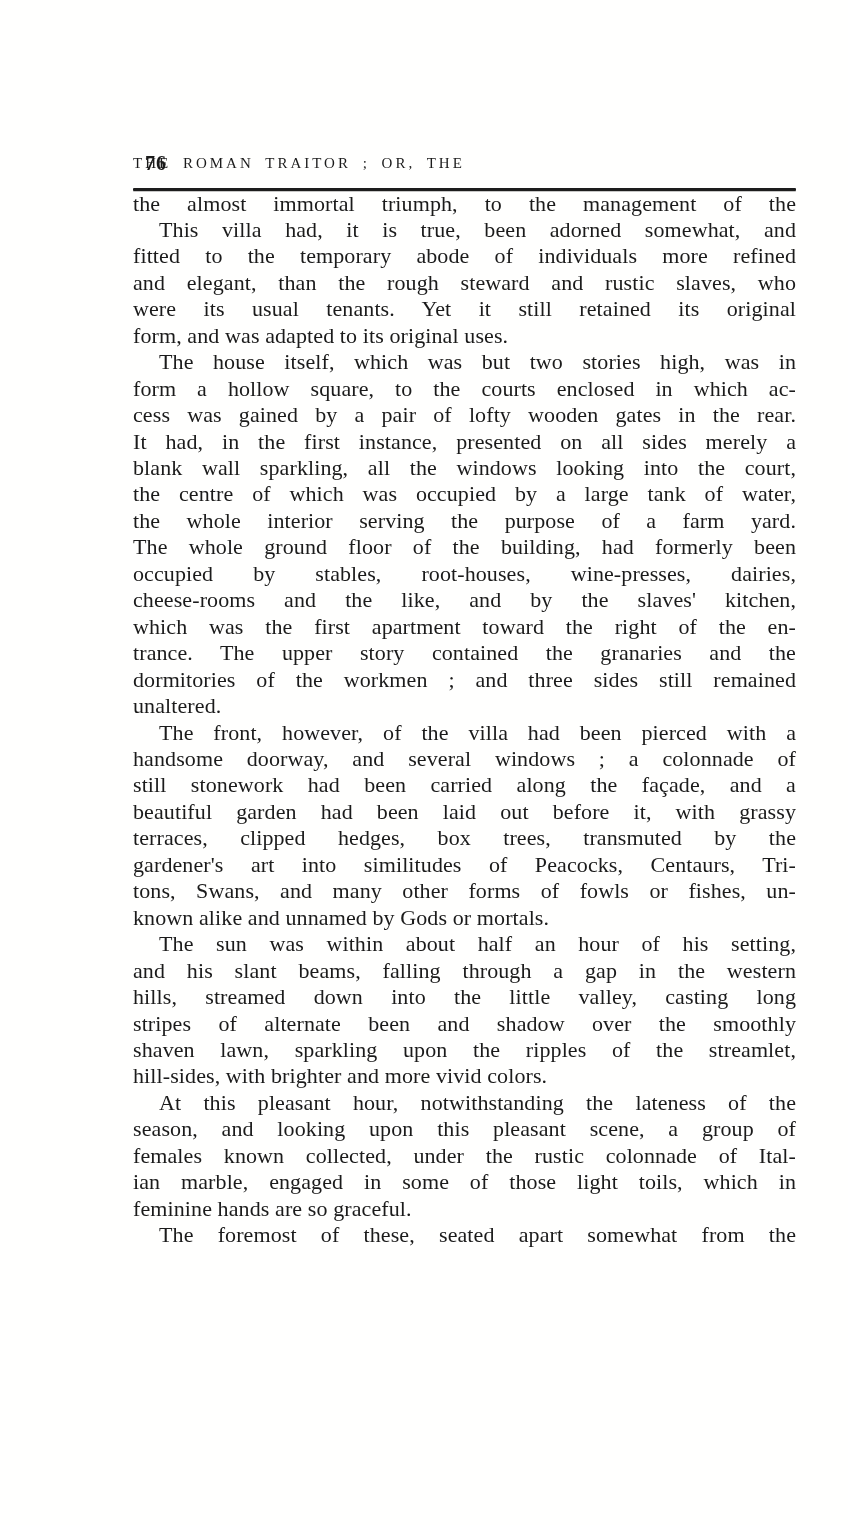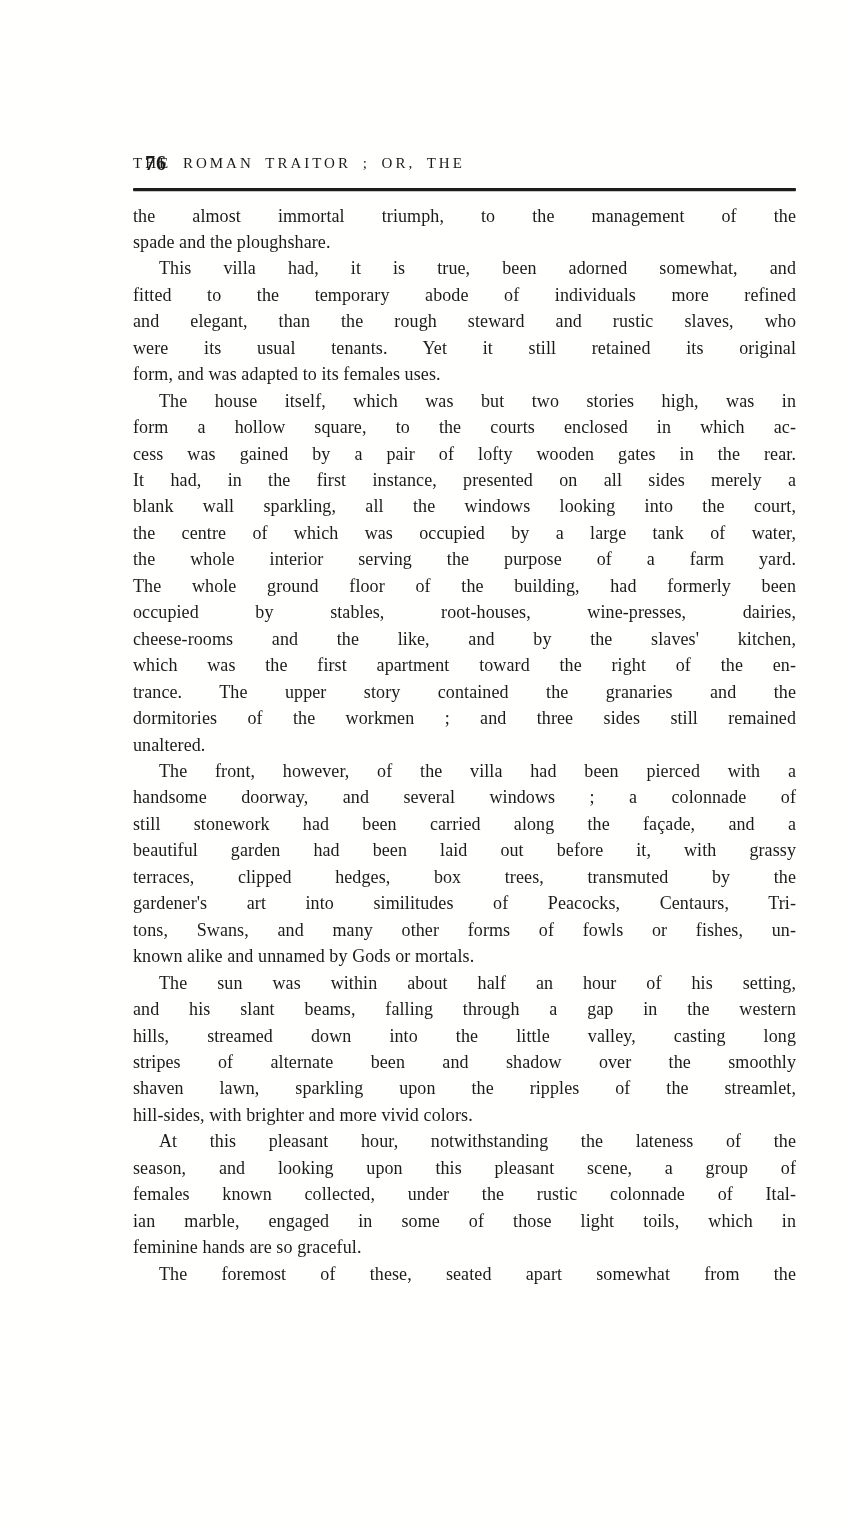--- a/index.html
+++ b/index.html
@@ -52,22 +52,22 @@
 
   .rule {
     margin-top: 6px;
     height: 2.5px;
     background: #1d1d1d;
     border-radius: 1px;
     box-shadow: 0 1px 0 rgba(30,30,30,0.25);
   }
 
   .text-body {
-    margin-top: 12px;
-    font-size: 18px;
+    margin-top: 0;
+    font-size: 22px;
   }
 
   .line {
     line-height: 26.45px;
     text-align: justify;
     text-align-last: justify;
     white-space: normal;
     letter-spacing: 0.1px;
   }
 
@@ -87,26 +87,25 @@
 
     <div class="running-head">
       <span class="pagenum">76</span>
       <span class="running-title">THE ROMAN TRAITOR ; OR, THE</span>
     </div>
 
     <div class="rule"></div>
 
     <div class="text-body" id="text-body">
         <div class="line">the almost immortal triumph, to the management of the</div>
-        <div class="line lastline">spade and the ploughshare.</div>
         <div class="line indent">This villa had, it is true, been adorned somewhat, and</div>
         <div class="line">fitted to the temporary abode of individuals more refined</div>
         <div class="line">and elegant, than the rough steward and rustic slaves, who</div>
         <div class="line">were its usual tenants.  Yet it still retained its original</div>
-        <div class="line lastline">form, and was adapted to its females uses.</div>
+        <div class="line lastline">form, and was adapted to its original uses.</div>
         <div class="line indent">The house itself, which was but two stories high, was in</div>
         <div class="line">form a hollow square, to the courts enclosed in which ac-</div>
         <div class="line">cess was gained by a pair of lofty wooden gates in the rear.</div>
         <div class="line">It had, in the first instance, presented on all sides merely a</div>
         <div class="line">blank wall sparkling, all the windows looking into the court,</div>
         <div class="line">the centre of which was occupied by a large tank of water,</div>
         <div class="line">the whole interior serving the purpose of a farm yard.</div>
         <div class="line">The whole ground floor of the building, had formerly been</div>
         <div class="line">occupied by stables, root-houses, wine-presses, dairies,</div>
         <div class="line">cheese-rooms and the like, and by the slaves' kitchen,</div>

